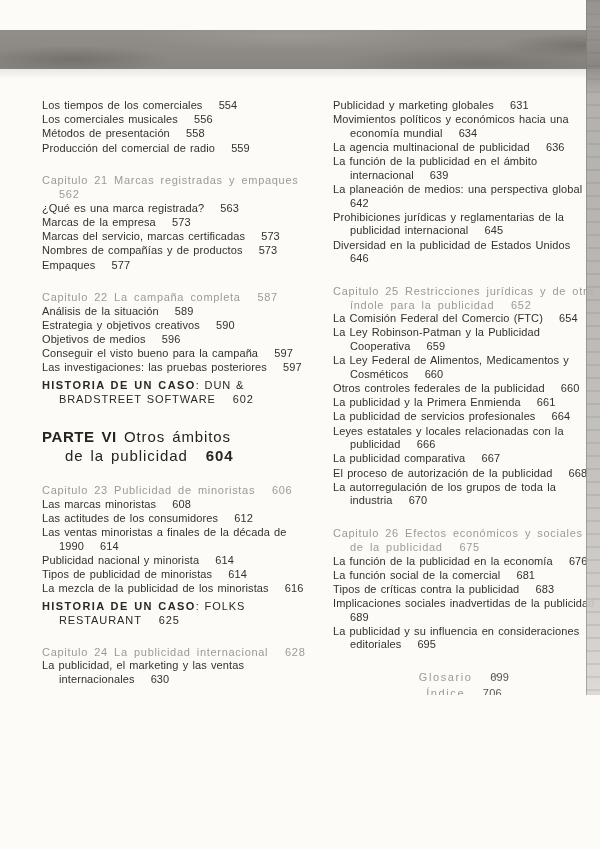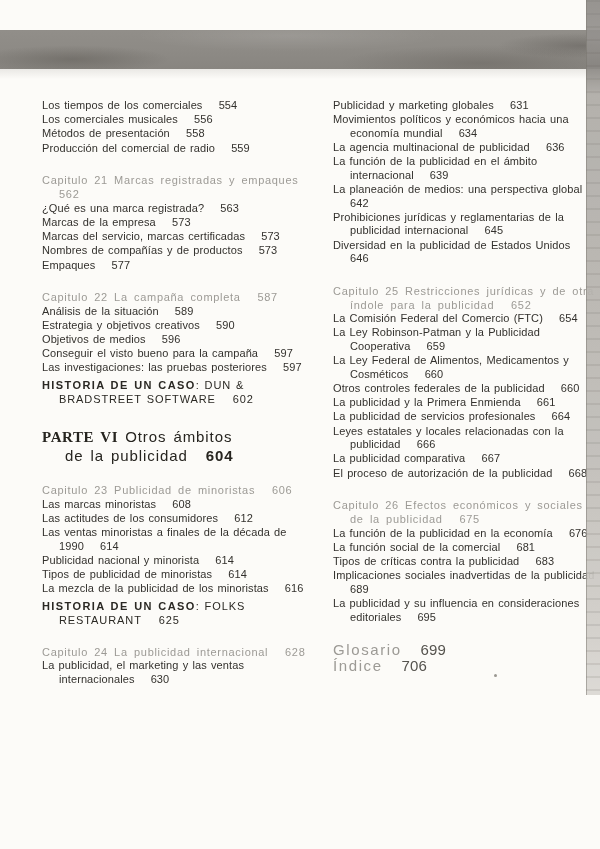--- a/index.html
+++ b/index.html
@@ -52,27 +52,27 @@
 
   .block-chapter{
     margin-top:18px;color:var(--chap);
     font-size:11px;letter-spacing:.7px;word-spacing:2.5px;line-height:14px;
   }
   .block-part{
     margin-top:22px;margin-bottom:2px;color:#26241f;
     font-size:15px;line-height:18.5px;letter-spacing:.9px;word-spacing:2px;
     padding-left:23px;text-indent:-23px;
   }
-  .block-part .lab{font-weight:bold;letter-spacing:.6px;font-family:Liberation Serif, serif;}
+  .block-part .lab{font-weight:bold;letter-spacing:.6px;}
   .block-part .pg{font-weight:bold;}
   .block-case{margin-top:3px;color:#2a2823;letter-spacing:.9px;line-height:14px;}
   .block-case .lab{font-weight:bold;letter-spacing:1.4px;}
   .block-backmatter{
     margin-top:18px;color:var(--chap);
-    font-size:15px;letter-spacing:1.6px;line-height:15.5px;word-spacing:2px;
+    font-size:11px;letter-spacing:1.6px;line-height:15.5px;word-spacing:2px;text-align:center;
   }
   .block-backmatter + .block-backmatter{margin-top:0;}
   .block-backmatter .pg{color:#55534e;letter-spacing:.2px;}
 
   
   .footer{position:absolute;left:45px;top:813px;z-index:1;font-size:11px;font-weight:bold;color:#33312d;letter-spacing:.3px;text-align:right;}
   .footer-label{margin-left:13px;}
 
   
   .speck{position:absolute;left:494px;top:674px;width:3px;height:3px;border-radius:50%;background:#9a9791;z-index:1;}
@@ -132,20 +132,21 @@
         <div class="block block-chapter"><span class="txt">Capitulo 25 Restricciones jurídicas y de otra índole para la publicidad</span><span class="gap"> </span><span class="pg">652</span></div>
         <div class="block block-entry"><span class="txt">La Comisión Federal del Comercio (FTC)</span><span class="gap"> </span><span class="pg">654</span></div>
         <div class="block block-entry"><span class="txt">La Ley Robinson-Patman y la Publicidad Cooperativa</span><span class="gap"> </span><span class="pg">659</span></div>
         <div class="block block-entry"><span class="txt">La Ley Federal de Alimentos, Medicamentos y Cosméticos</span><span class="gap"> </span><span class="pg">660</span></div>
         <div class="block block-entry"><span class="txt">Otros controles federales de la publicidad</span><span class="gap"> </span><span class="pg">660</span></div>
         <div class="block block-entry"><span class="txt">La publicidad y la Primera Enmienda</span><span class="gap"> </span><span class="pg">661</span></div>
         <div class="block block-entry"><span class="txt">La publicidad de servicios profesionales</span><span class="gap"> </span><span class="pg">664</span></div>
         <div class="block block-entry"><span class="txt">Leyes estatales y locales relacionadas con la publicidad</span><span class="gap"> </span><span class="pg">666</span></div>
         <div class="block block-entry"><span class="txt">La publicidad comparativa</span><span class="gap"> </span><span class="pg">667</span></div>
         <div class="block block-entry"><span class="txt">El proceso de autorización de la publicidad</span><span class="gap"> </span><span class="pg">668</span></div>
+        <div class="block block-entry"><span class="txt">La autorregulación de los grupos de toda la industria</span><span class="gap"> </span><span class="pg">670</span></div>
         <div class="block block-chapter"><span class="txt">Capitulo 26 Efectos económicos y sociales de&nbsp;la&nbsp;publicidad</span><span class="gap"> </span><span class="pg">675</span></div>
         <div class="block block-entry"><span class="txt">La función de la publicidad en la economía</span><span class="gap"> </span><span class="pg">676</span></div>
         <div class="block block-entry"><span class="txt">La función social de la comercial</span><span class="gap"> </span><span class="pg">681</span></div>
         <div class="block block-entry"><span class="txt">Tipos de críticas contra la publicidad</span><span class="gap"> </span><span class="pg">683</span></div>
         <div class="block block-entry"><span class="txt">Implicaciones sociales inadvertidas de la publicidad</span><span class="gap"> </span><span class="pg">689</span></div>
         <div class="block block-entry"><span class="txt">La publicidad y su influencia en consideraciones editoriales</span><span class="gap"> </span><span class="pg">695</span></div>
         <div class="block block-backmatter"><span class="txt">Glosario</span><span class="gap"> </span><span class="pg">699</span></div>
         <div class="block block-backmatter"><span class="txt">Índice</span><span class="gap"> </span><span class="pg">706</span></div>
       </div>
   </div>

